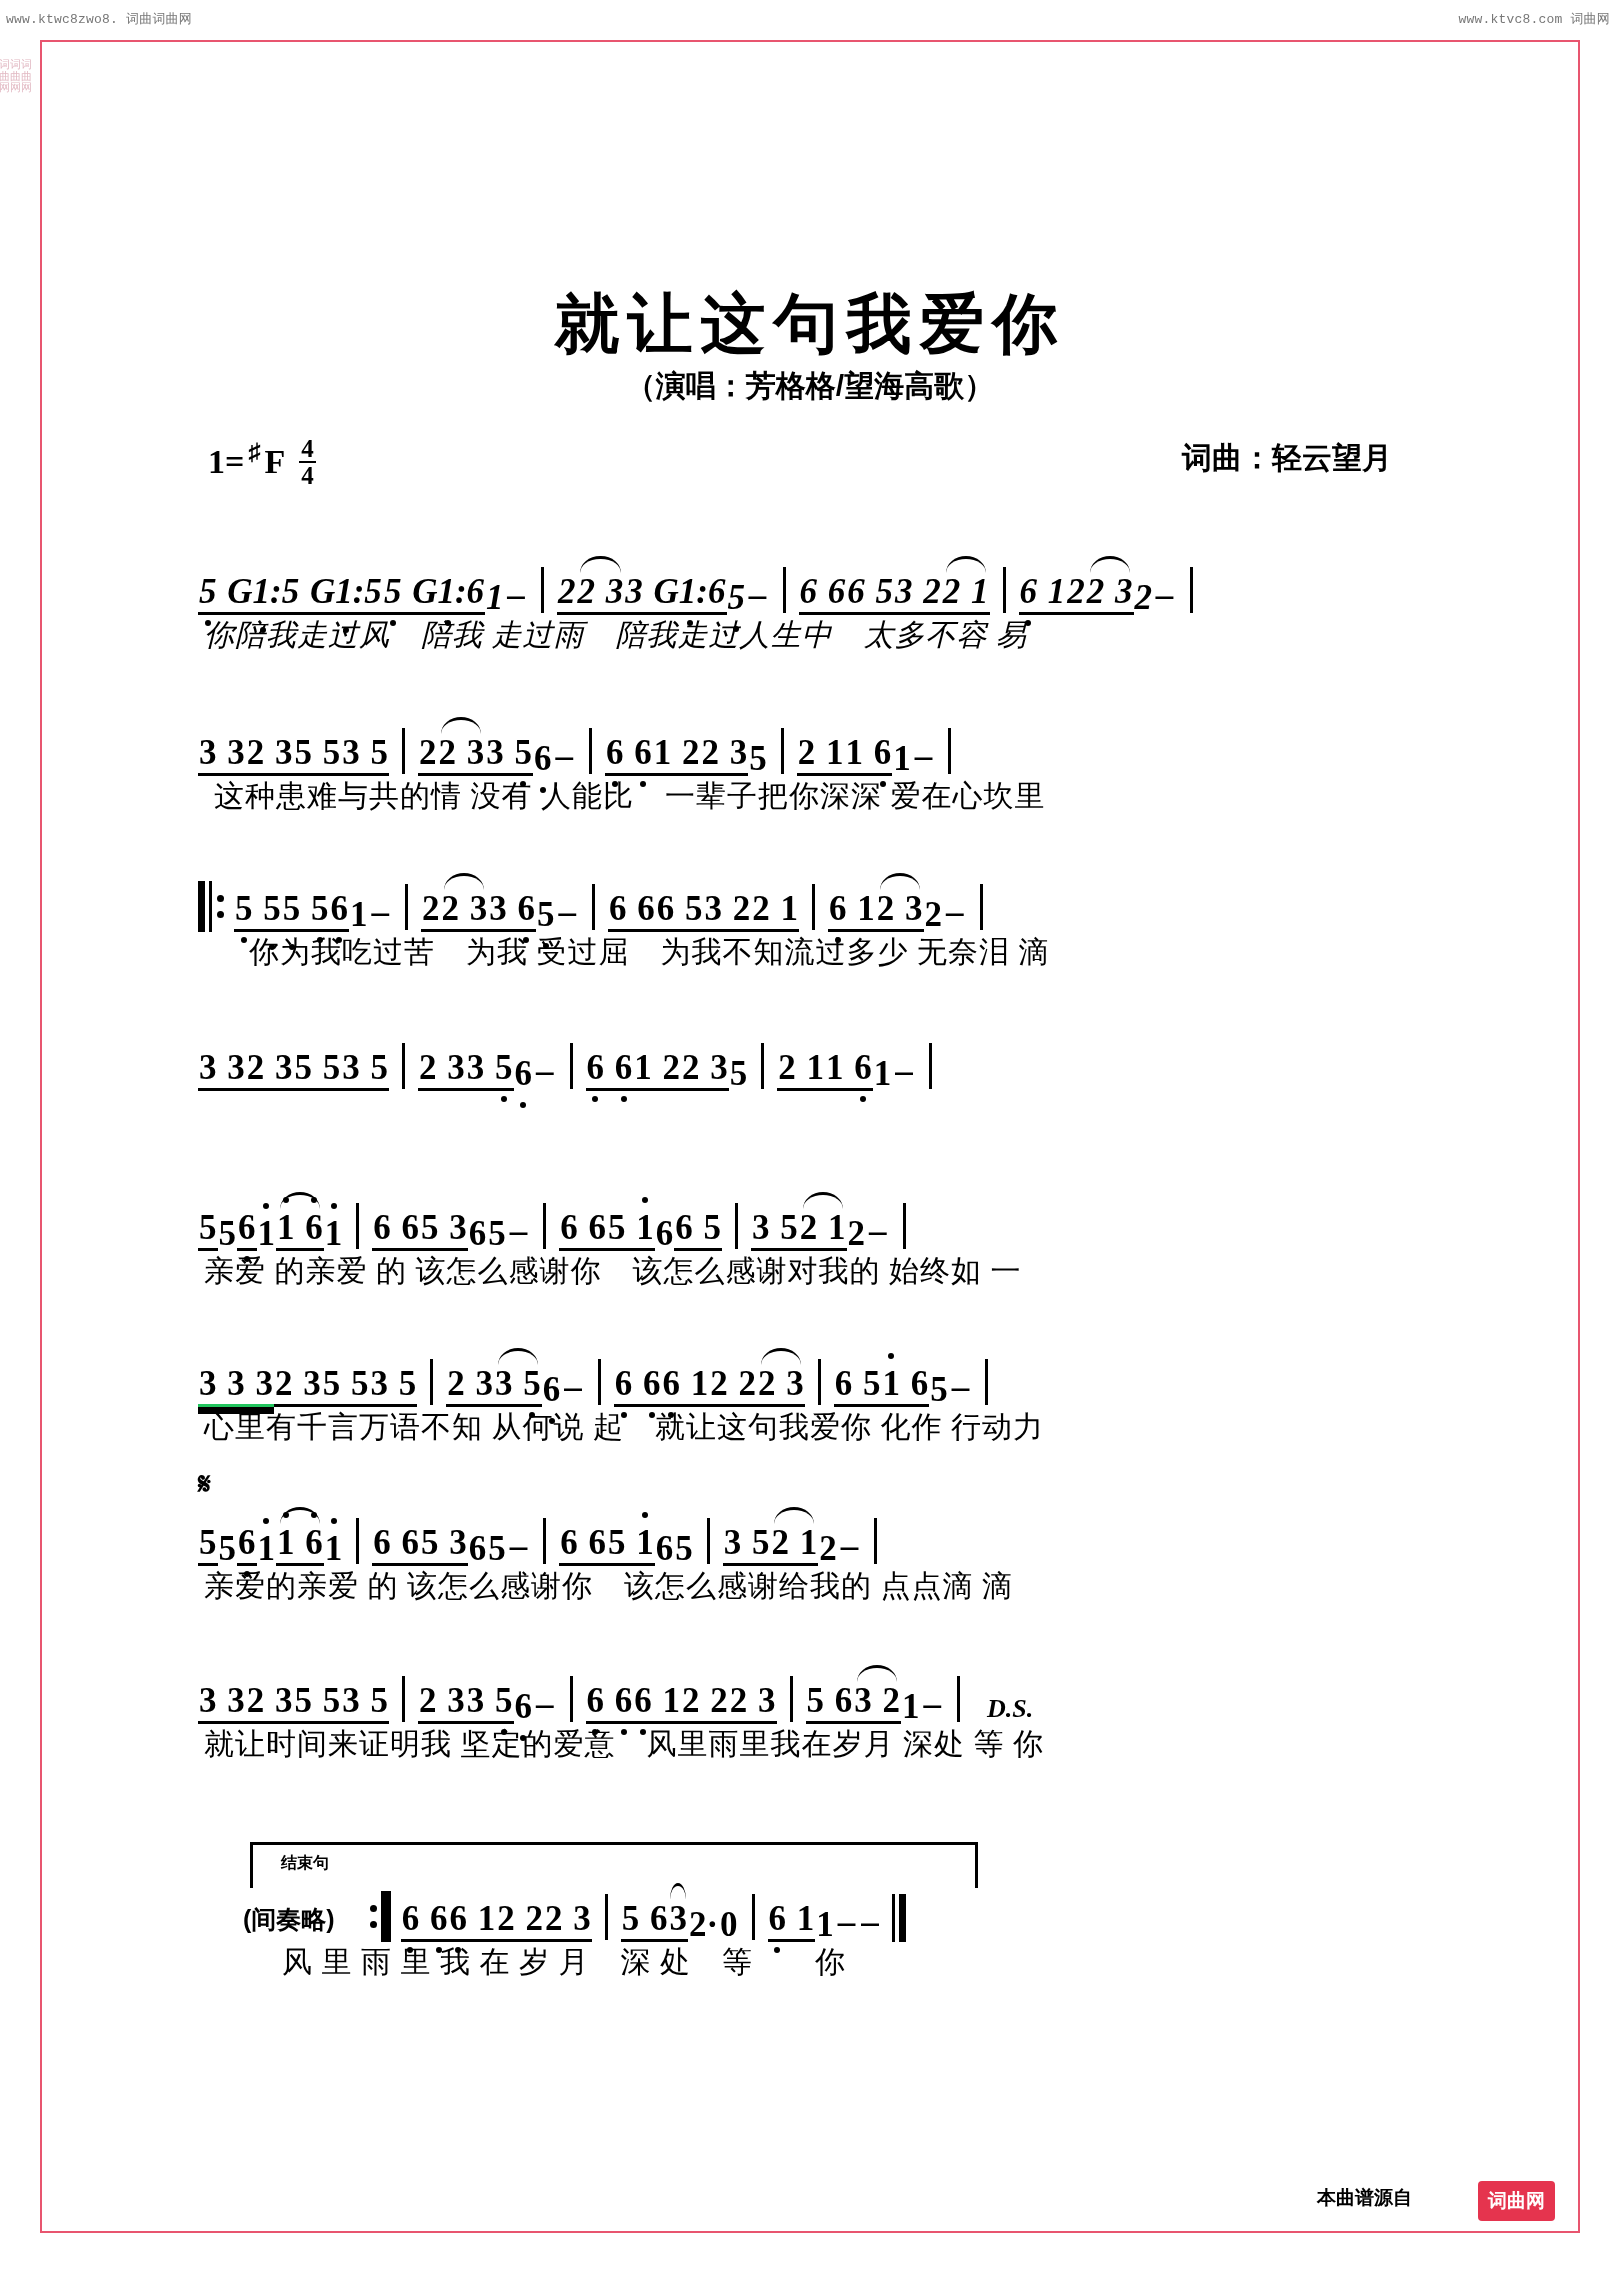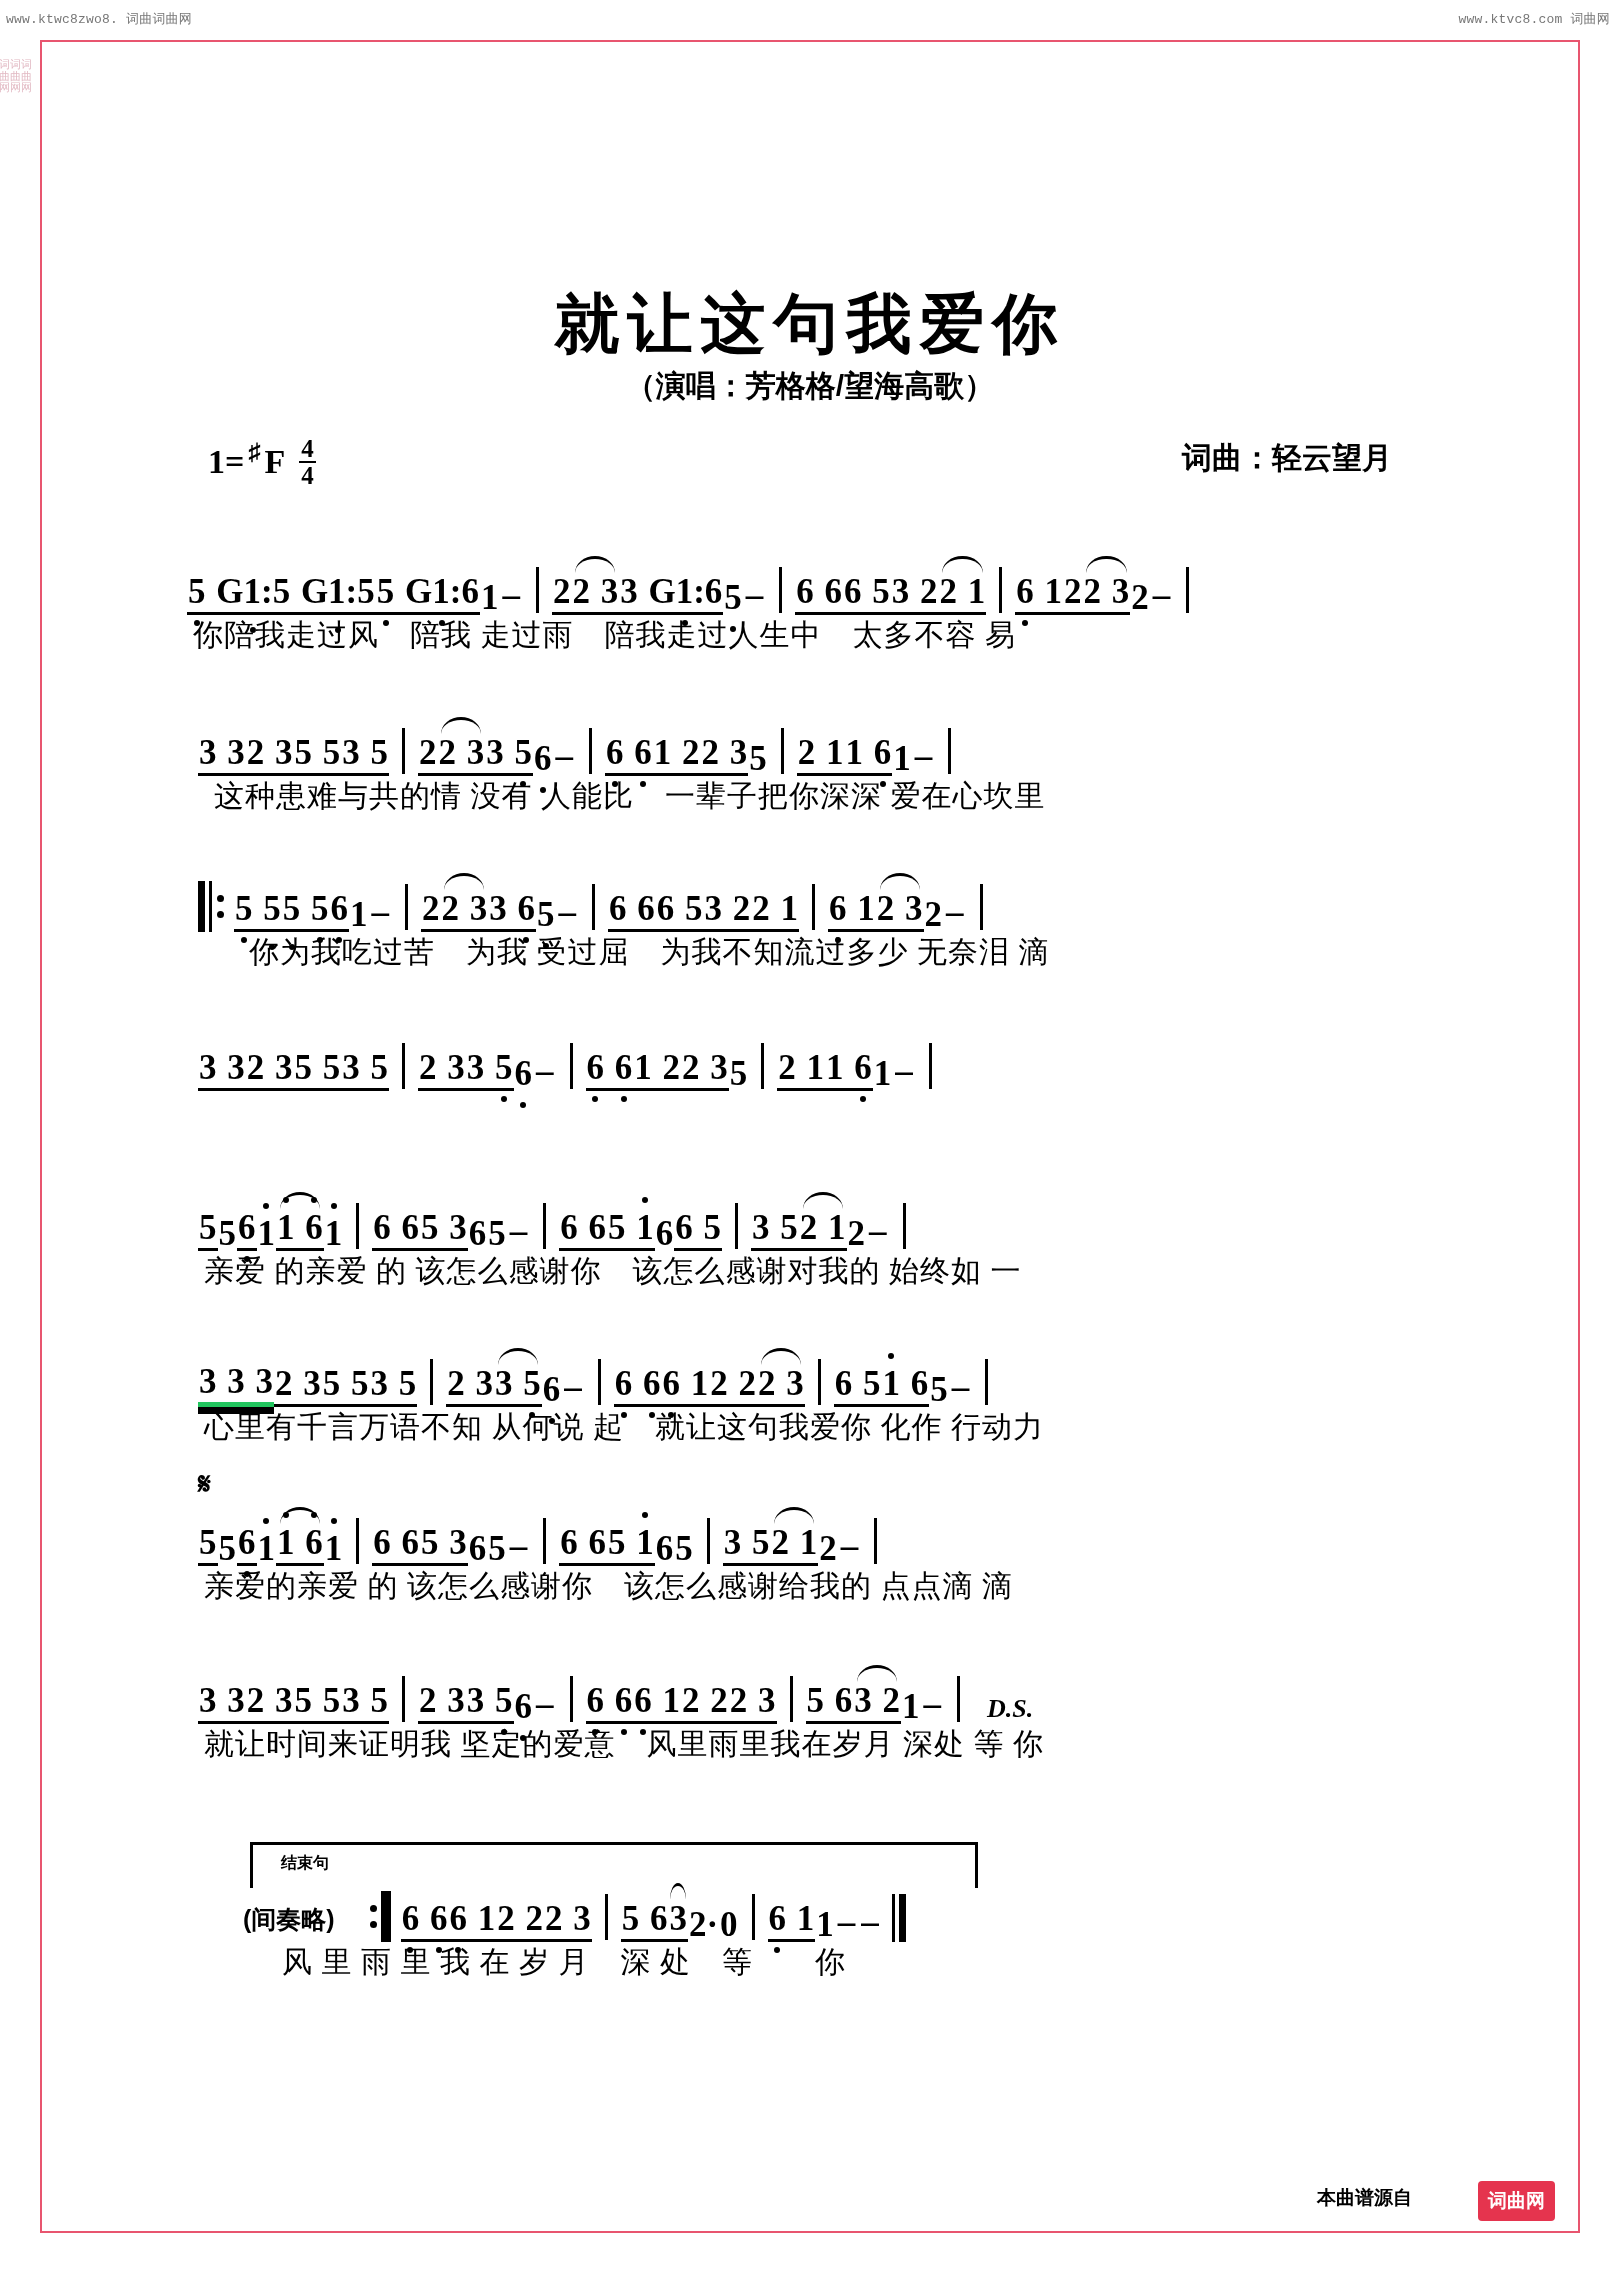--- a/index.html
+++ b/index.html
@@ -102,21 +102,21 @@
   }
 
   
   .note{
     position:relative;display:inline-block;
     padding:0 1px;
     line-height:1;
   }
   .grp{display:inline-block;position:relative;}
   .grp.b1{border-bottom:3px solid #000;}
-  .grp.b2{border-bottom:5px solid #22c55e;box-shadow:0 7px 0 0 #000;}
+  .grp.b2{border-bottom:3px solid #22c55e;box-shadow:0 7px 0 0 #000;}
   .dot-lo::after{
     content:"";position:absolute;left:50%;bottom:-17px;
     width:6px;height:6px;background:#000;border-radius:50%;
     transform:translateX(-50%);
   }
   .dot-lo2::after{bottom:-24px;}
   .dot-hi::before{
     content:"";position:absolute;left:50%;top:-13px;
     width:6px;height:6px;background:#000;border-radius:50%;
     transform:translateX(-50%);
@@ -206,21 +206,21 @@
     <span>F</span>
   <span class="meter">
     <span class="num">4</span>
     <span>4</span>
   </span>
 </div>
 
 <div id="composer">词曲：轻云望月</div>
 
 <div id="systems-host">
-    <div class="system" style="top: 554px; left: 187px;">
+    <div class="system" style="top: 554px; left: 198px; font-style: italic;">
       <div class="notes-row"><span class="grp b1"><span class="note dot-lo">5</span> <span class="note dot-lo dot-lo2">G1:5</span> <span class="note dot-lo dot-lo2">G1:5</span></span> <span class="grp b1"><span class="note dot-lo">5</span> <span class="note dot-lo">G1:6</span></span> <span class="note">1</span> <span class="dash">–</span><span class="bar"></span><span class="grp b1"><span class="note">2</span></span> <span class="grp b1 tie"><span class="note">2</span> <span class="note">3</span></span> <span class="grp b1"><span class="note">3</span> <span class="note dot-lo">G1:6</span></span> <span class="note dot-lo">5</span> <span class="dash">–</span><span class="bar"></span><span class="grp b1"><span class="note">6</span> <span class="note">6</span></span> <span class="grp b1"><span class="note">6</span> <span class="note">5</span></span> <span class="grp b1"><span class="note">3</span> <span class="note">2</span></span> <span class="grp b1 tie"><span class="note">2</span> <span class="note">1</span></span> <span class="bar"></span><span class="grp b1"><span class="note dot-lo">6</span> <span class="note">1</span></span> <span class="grp b1"><span class="note">2</span></span> <span class="grp b1 tie"><span class="note">2</span> <span class="note">3</span></span> <span class="note">2</span> <span class="dash">–</span><span class="bar"></span></div>
       <div class="lyr-row"><span style="margin-left: 6px;">你陪我走过风　陪我 走过雨　陪我走过人生中　太多不容 易</span></div>
     </div>
     <div class="system" style="top: 715px; left: 198px;">
       <div class="notes-row"><span class="grp b1"><span class="note">3</span> <span class="note">3</span></span> <span class="grp b1"><span class="note">2</span> <span class="note">3</span></span> <span class="grp b1"><span class="note">5</span> <span class="note">5</span></span> <span class="grp b1"><span class="note">3</span> <span class="note">5</span></span> <span class="bar"></span><span class="grp b1"><span class="note">2</span></span> <span class="grp b1 tie"><span class="note">2</span> <span class="note">3</span></span> <span class="grp b1"><span class="note">3</span> <span class="note dot-lo">5</span></span> <span class="note dot-lo">6</span> <span class="dash">–</span><span class="bar"></span><span class="grp b1"><span class="note dot-lo">6</span> <span class="note dot-lo">6</span></span> <span class="grp b1"><span class="note">1</span> <span class="note">2</span></span> <span class="grp b1"><span class="note">2</span> <span class="note">3</span></span> <span class="note">5</span> <span class="bar"></span><span class="grp b1"><span class="note">2</span> <span class="note">1</span></span> <span class="grp b1"><span class="note">1</span> <span class="note dot-lo">6</span></span> <span class="note">1</span> <span class="dash">–</span><span class="bar"></span></div>
       <div class="lyr-row"><span style="margin-left: 16px; text-align: right;">这种患难与共的情 没有 人能比　一辈子把你深深 爱在心坎里</span></div>
     </div>
     <div class="system" style="top: 871px; left: 198px;">
       <div class="notes-row"><span class="rep-start"><span class="thick"></span><span class="thin"></span><span class="dots"><i></i><i></i></span></span><span class="grp b1"><span class="note dot-lo">5</span> <span class="note dot-lo dot-lo2">5</span></span> <span class="grp b1"><span class="note dot-lo dot-lo2">5</span> <span class="note dot-lo">5</span></span> <span class="grp b1"><span class="note dot-lo">6</span></span> <span class="note">1</span> <span class="dash">–</span><span class="bar"></span><span class="grp b1"><span class="note">2</span></span> <span class="grp b1 tie"><span class="note">2</span> <span class="note">3</span></span> <span class="grp b1"><span class="note">3</span> <span class="note dot-lo">6</span></span> <span class="note dot-lo">5</span> <span class="dash">–</span><span class="bar"></span><span class="grp b1"><span class="note">6</span> <span class="note">6</span></span> <span class="grp b1"><span class="note">6</span> <span class="note">5</span></span> <span class="grp b1"><span class="note">3</span> <span class="note">2</span></span> <span class="grp b1"><span class="note">2</span> <span class="note">1</span></span> <span class="bar"></span><span class="grp b1"><span class="note dot-lo">6</span> <span class="note">1</span></span> <span class="grp b1 tie"><span class="note">2</span> <span class="note">3</span></span> <span class="note">2</span> <span class="dash">–</span><span class="bar"></span></div>
       <div class="lyr-row"><span style="margin-left: 51px;">你为我吃过苦　为我 受过屈　为我不知流过多少 无奈泪 滴</span></div>

